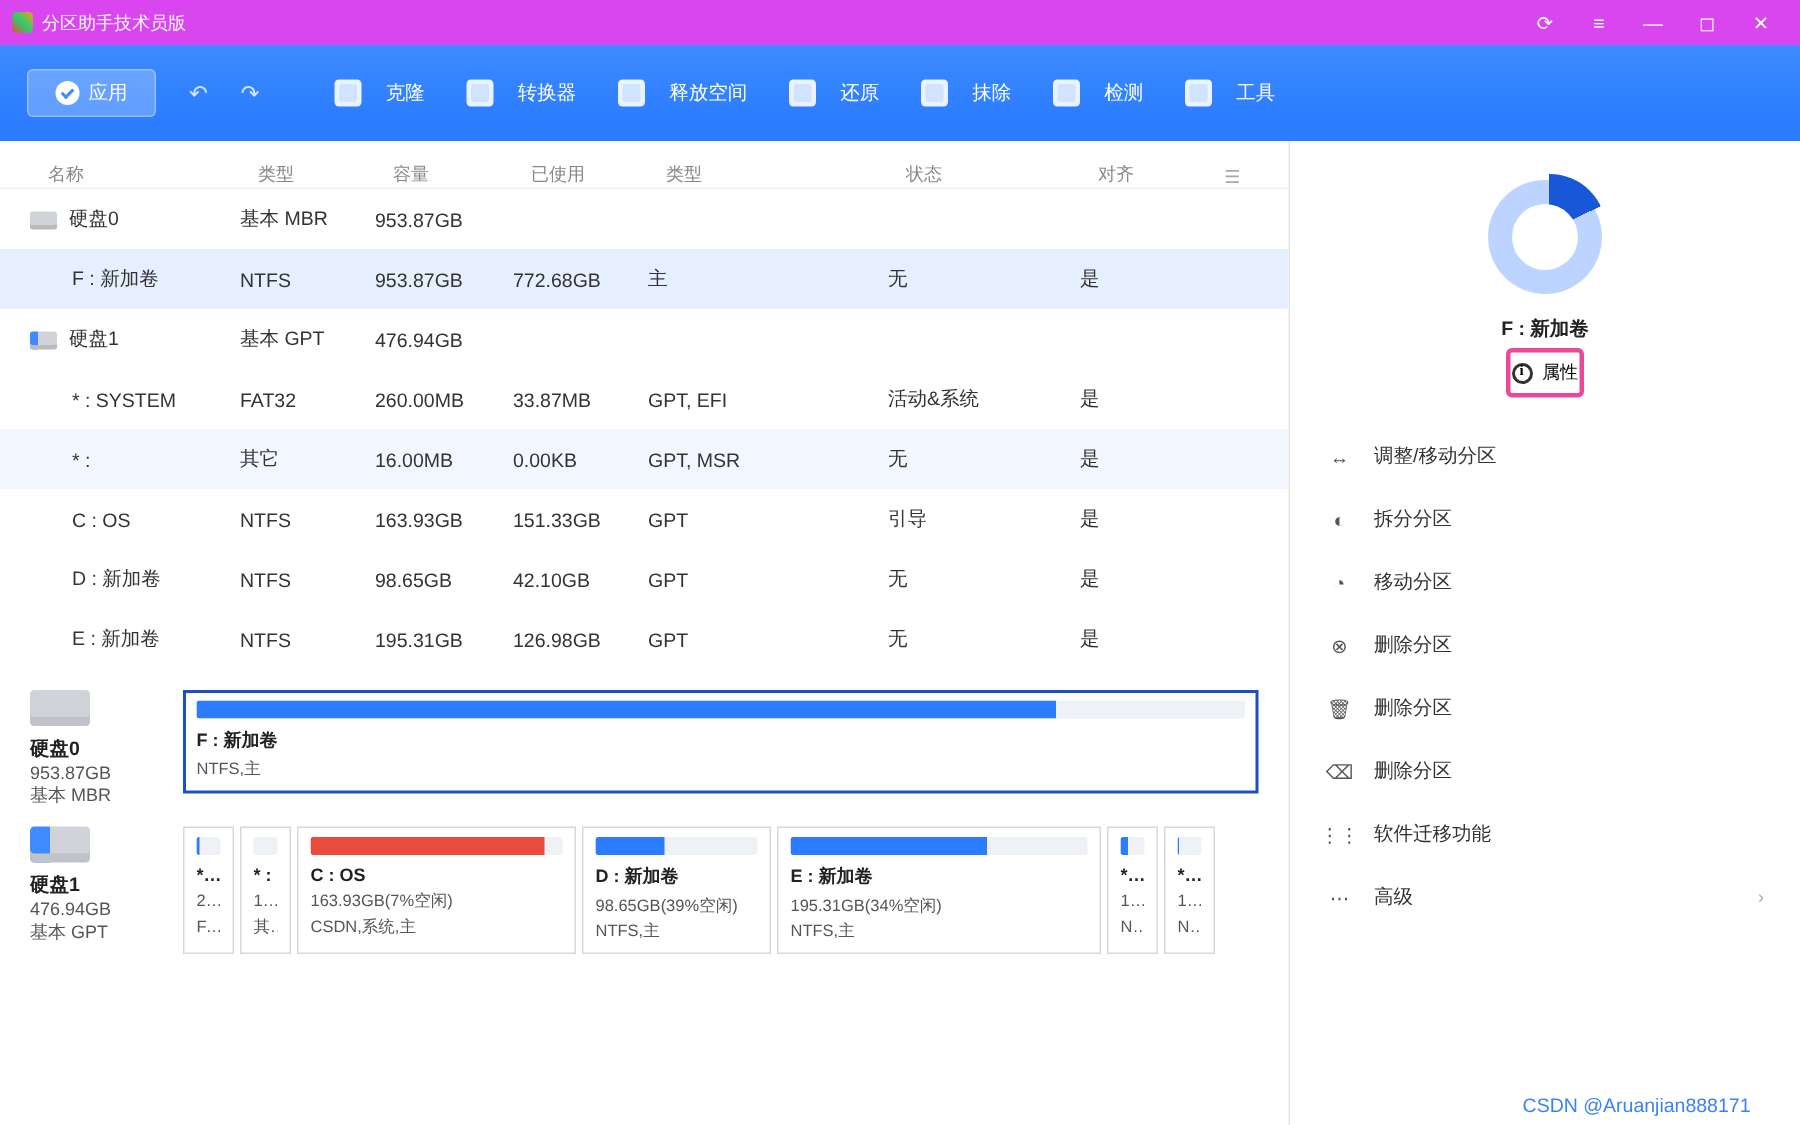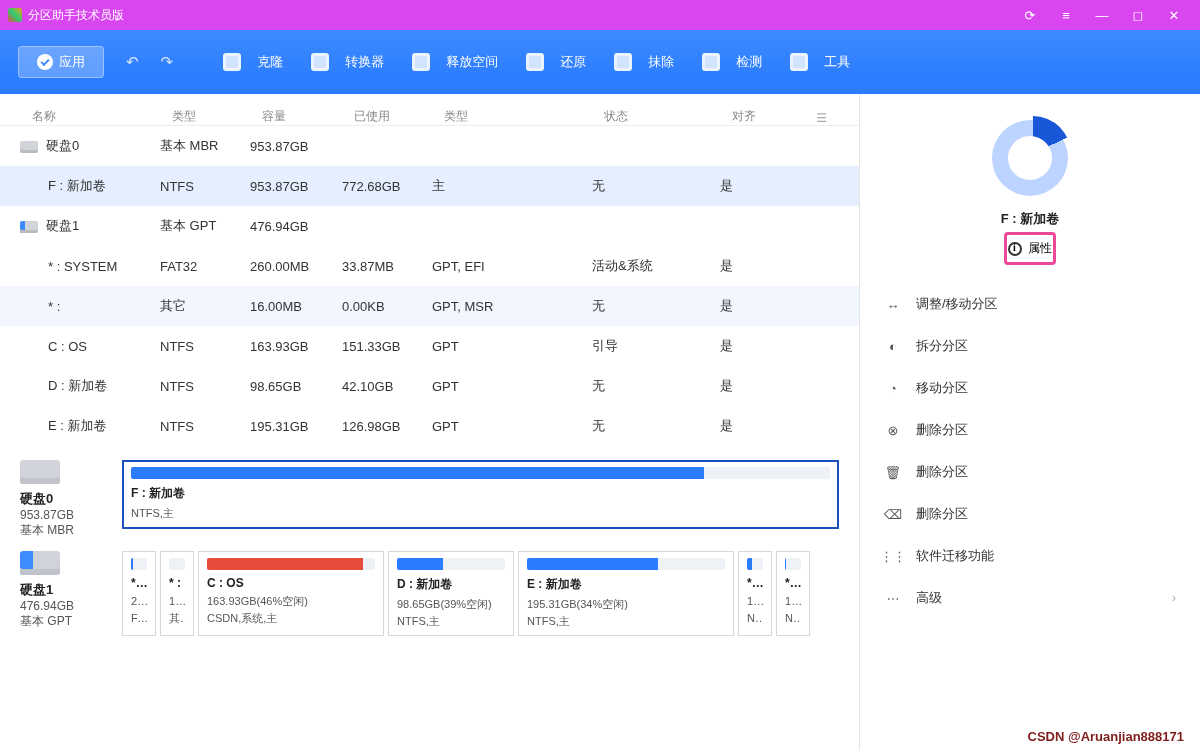--- a/index.html
+++ b/index.html
@@ -55,21 +55,21 @@
 .rtitle { text-align:center; font-size:13px; font-weight:600; color:#222; margin-bottom:4px;}
 .rsub{ text-align:center; font-size:12px; color:#888; margin-bottom:12px;}
 .prop-btn{ display:flex;align-items:center;justify-content:center;gap:6px;margin:0 auto 18px;border:3px solid #ec4899;border-radius:4px;padding:5px 1px;font-size:12px;cursor:pointer;width:fit-content;}
 .prop-btn .i{ width:14px;height:14px;border:2px solid #333;border-radius:50%;position:relative;}
 .prop-btn .i::after{content:"i";position:absolute;left:3px;top:-2px;font-weight:bold;font-size:10px;font-family:serif;}
 
 .action{ display:flex; align-items:center; gap:14px; padding:12px 6px; font-size:13px; color:#333; cursor:pointer; border-radius:4px;}
 .action .aico{ width:18px;height:18px; display:flex;align-items:center;justify-content:center; color:#555;}
 .action .chev{ margin-left:auto; color:#aaa; font-size:12px;}
 
-.watermark{ position:absolute; right:16px; bottom:6px; font-size:13px; color:#7f1d1d; font-family: Arial; font-weight: bold;}
+.watermark{ position:absolute; right:33px; bottom:6px; font-size:13px; color:#3b82f6; font-family: Arial;}
 </style>
 </head>
 <body>
 
 <div class="titlebar">
   <div class="logo"></div>
   <span>分区助手技术员版</span>
   <div class="spacer"></div>
   <div class="win-btn">⟳</div>
   <div class="win-btn">≡</div>
@@ -234,21 +234,21 @@
               </div>
               <b>* :</b>
               <span>16...</span>
               <span>其...</span>
             </div>
             <div class="partbox" style="width: 186px;">
               <div class="bar">
                 <div class="fill red" style="--w:93%"></div>
               </div>
               <b>C : OS</b>
-              <span>163.93GB(46%空闲)</span>
+              <span>163.93GB(7%空闲)</span>
               <span>CSDN,系统,主</span>
             </div>
             <div class="partbox" style="width: 126px;">
               <div class="bar">
                 <div class="fill" style="--w:43%"></div>
               </div>
               <b>D : 新加卷</b>
               <span>98.65GB(39%空闲)</span>
               <span>NTFS,主</span>
             </div>

